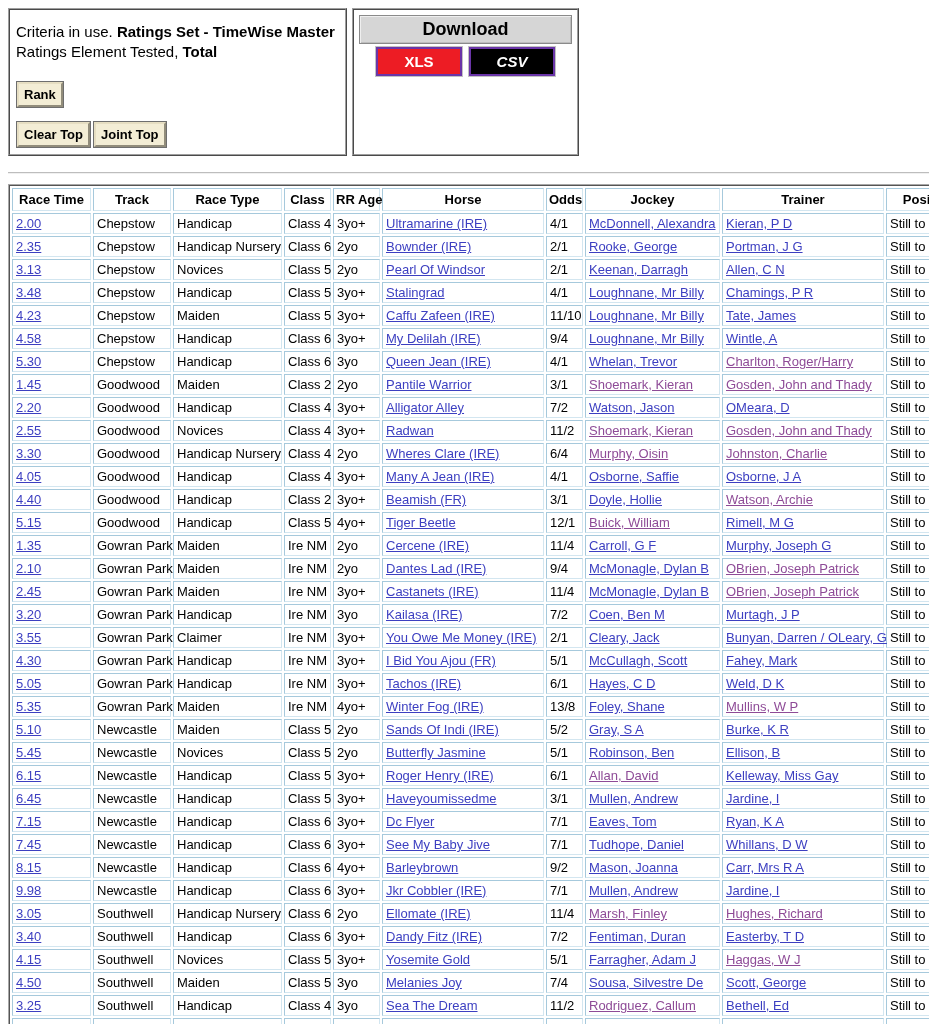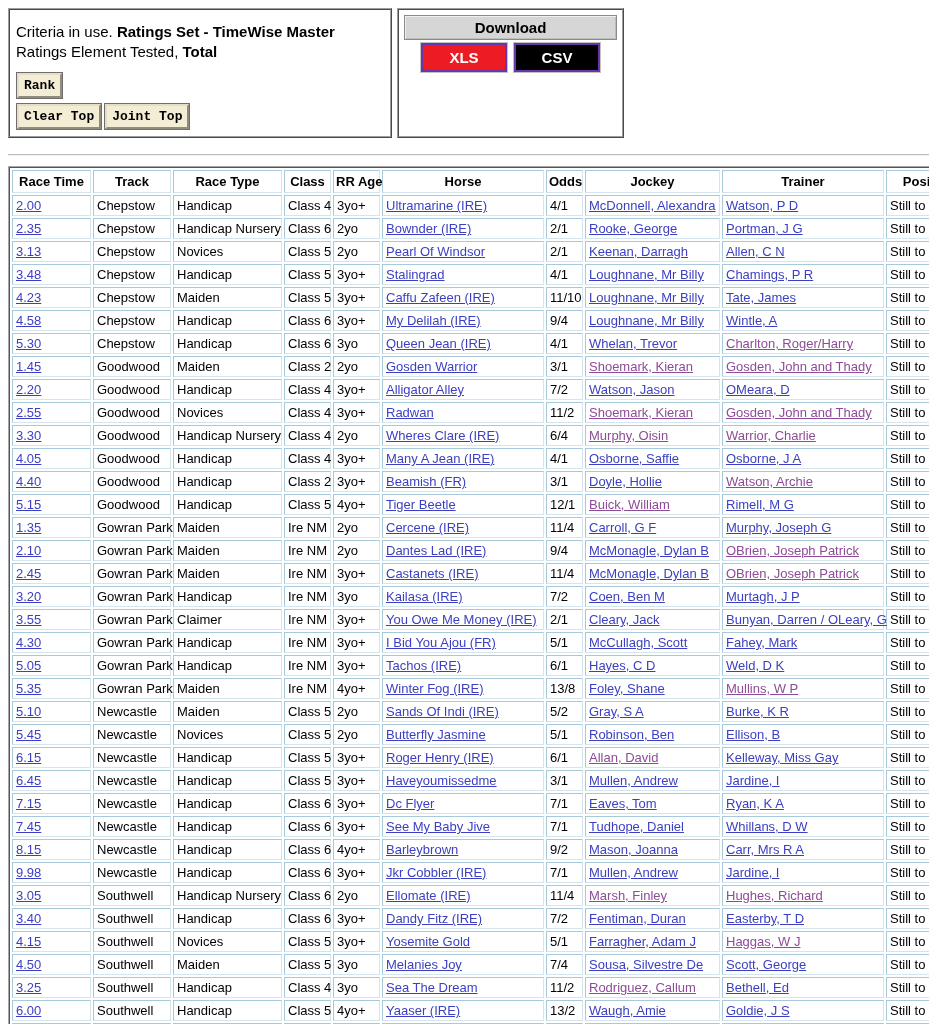--- a/index.html
+++ b/index.html
@@ -3,35 +3,35 @@
 <meta charset="utf-8">
 <style>
   :root{
     --link:#3c3fc1; --visited:#8e4b97; --cell-border:#a6c9dc; --cell-border-lt:#d3e6f0;
     --xls-bg:#ed1c24; --csv-bg:#000000; --dl-border:#6a35a8; --btn-bg:#f3edd5; --title-bg:#d6d6d6;
   }
   *{box-sizing:border-box;}
   body{margin:8px;background:#fff;color:#000;font-family:"Liberation Sans",sans-serif;}
 
   .top-area{display:flex;align-items:stretch;gap:5px;}
-  .criteria-box{width:384px;min-height:130px;border:2px ridge #9e9e9e;padding:12px 4px 6px 6px;}
+  .criteria-box{width:339px;min-height:130px;border:2px ridge #9e9e9e;padding:12px 4px 6px 6px;}
   .criteria-text{font-size:15px;line-height:20px;margin-bottom:10px;}
   .btn-row{margin-top:4px;}
   .btn{background:var(--btn-bg);border:2px outset #e6dec2;box-shadow:0 0 0 1px #6e6e6e;
-       font-family:Liberation Mono, monospace;font-size:13px;font-weight:bold;
-       padding:3px 5px;margin:1px 3px 1px 1px;cursor:pointer;}
+       font-family:Liberation Sans, sans-serif;font-size:13px;font-weight:bold;
+       padding:3px 5px;margin:10px 3px 1px 1px;cursor:pointer;}
 
   .download-box{width:227px;min-height:130px;border:2px ridge #9e9e9e;padding:3px;background:#fff;}
   .download-title{background:var(--title-bg);border:1px solid #8a8a8a;box-shadow:inset 1px 1px 0 #efefef, inset -1px -1px 0 #bdbdbd;
-       text-align:center;font-weight:bold;font-size:15px;padding:3px 0;margin:2px;}
+       text-align:center;font-weight:bold;font-size:18px;padding:3px 0;margin:2px;}
   .download-buttons{display:flex;gap:7px;margin:3px 19px;}
   .dl-btn{flex:1;text-align:center;font-weight:bold;font-size:15px;color:#fff;padding:4px 0;
        border:2px solid var(--dl-border);box-shadow:0 0 0 1px #c2c2c2;cursor:pointer;}
   .dl-btn.xls{background:var(--xls-bg);}
-  .dl-btn.csv{background:var(--csv-bg);}
+  .dl-btn.csv{background:var(--csv-bg);font-style:italic;}
 
   hr.divider{border:none;border-top:1px solid #bdbdbd;border-bottom:1px solid #f0f0f0;margin:16px 0 10px 0;}
 
   table.races{table-layout:fixed;width:921px;border:2px ridge #a8a8a8;border-spacing:2px;background:#fff;font-size:13px;}
   table.races th{border:1px solid;border-color:var(--cell-border) var(--cell-border-lt) var(--cell-border-lt) var(--cell-border);
        font-weight:bold;padding:3px 2px;white-space:nowrap;}
   table.races td{border:1px solid;border-color:var(--cell-border) var(--cell-border-lt) var(--cell-border-lt) var(--cell-border);
        padding:2px 3px;white-space:nowrap;line-height:15px;}
   a.lnk{text-decoration:underline;cursor:pointer;}
   a.lnk.link{color:var(--link);}
@@ -94,21 +94,21 @@
   <tbody id="rows">
       <tr>
         <td><a class="lnk link">2.00</a></td>
         <td>Chepstow</td>
         <td>Handicap</td>
         <td>Class 4</td>
         <td>3yo+</td>
         <td><a class="lnk link">Ultramarine (IRE)</a></td>
         <td>4/1</td>
         <td><a class="lnk link">McDonnell, Alexandra</a></td>
-        <td><a class="lnk link">Watson, P D</a></td>
+        <td><a class="lnk link">Kieran, P D</a></td>
         <td>Still to Run</td>
       </tr>
       <tr>
         <td><a class="lnk link">2.35</a></td>
         <td>Chepstow</td>
         <td>Handicap Nursery</td>
         <td>Class 6</td>
         <td>2yo</td>
         <td><a class="lnk link">Bownder (IRE)</a></td>
         <td>2/1</td>
@@ -175,21 +175,21 @@
         <td><a class="lnk link">Whelan, Trevor</a></td>
         <td><a class="lnk visited">Charlton, Roger/Harry</a></td>
         <td>Still to Run</td>
       </tr>
       <tr>
         <td><a class="lnk link">1.45</a></td>
         <td>Goodwood</td>
         <td>Maiden</td>
         <td>Class 2</td>
         <td>2yo</td>
-        <td><a class="lnk link">Gosden Warrior</a></td>
+        <td><a class="lnk link">Pantile Warrior</a></td>
         <td>3/1</td>
         <td><a class="lnk visited">Shoemark, Kieran</a></td>
         <td><a class="lnk visited">Gosden, John and Thady</a></td>
         <td>Still to Run</td>
       </tr>
       <tr>
         <td><a class="lnk link">2.20</a></td>
         <td>Goodwood</td>
         <td>Handicap</td>
         <td>Class 4</td>
@@ -214,21 +214,21 @@
       </tr>
       <tr>
         <td><a class="lnk link">3.30</a></td>
         <td>Goodwood</td>
         <td>Handicap Nursery</td>
         <td>Class 4</td>
         <td>2yo</td>
         <td><a class="lnk link">Wheres Clare (IRE)</a></td>
         <td>6/4</td>
         <td><a class="lnk visited">Murphy, Oisin</a></td>
-        <td><a class="lnk visited">Warrior, Charlie</a></td>
+        <td><a class="lnk visited">Johnston, Charlie</a></td>
         <td>Still to Run</td>
       </tr>
       <tr>
         <td><a class="lnk link">4.05</a></td>
         <td>Goodwood</td>
         <td>Handicap</td>
         <td>Class 4</td>
         <td>3yo+</td>
         <td><a class="lnk link">Many A Jean (IRE)</a></td>
         <td>4/1</td>

